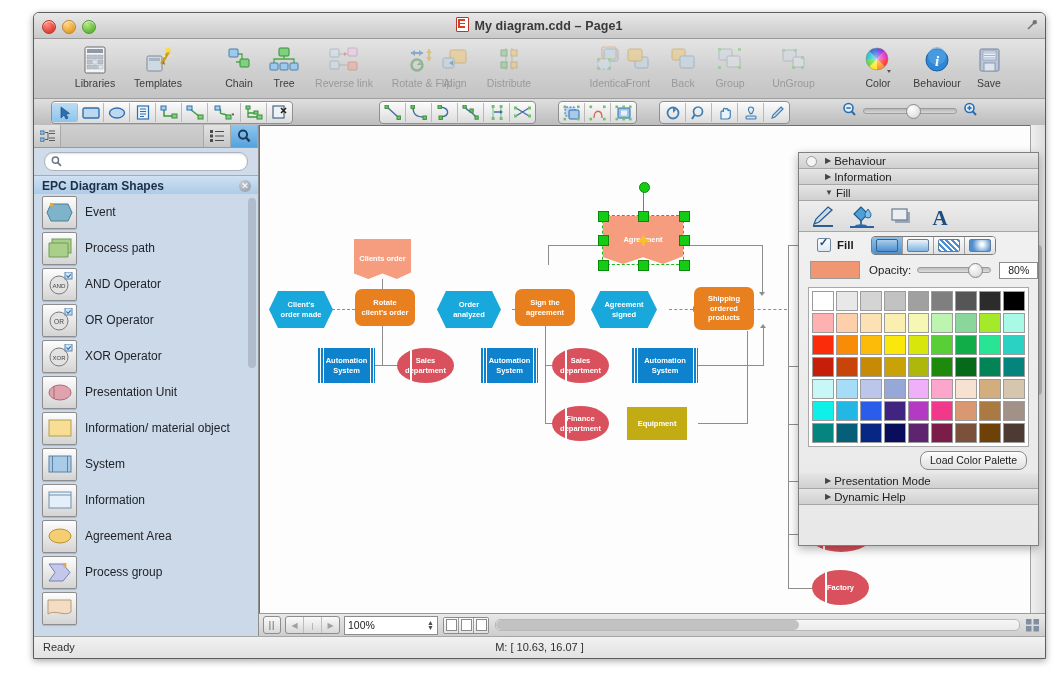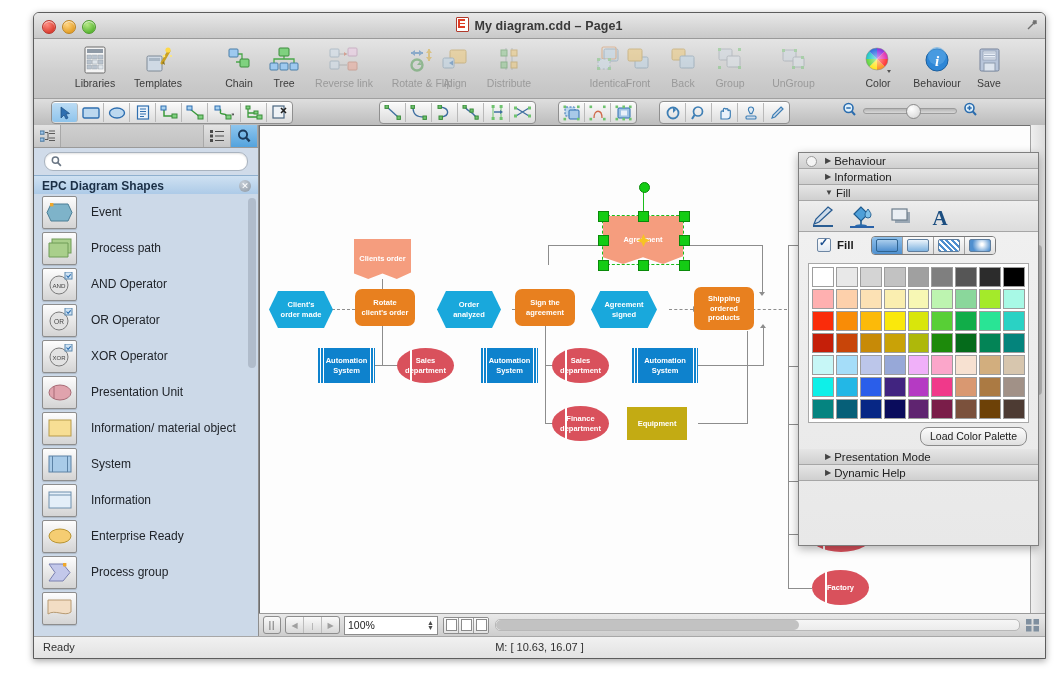--- a/index.html
+++ b/index.html
@@ -71,21 +71,21 @@
     display:flex;align-items:center;padding:0 8px;position:relative;}
   #lp-header-title{font-size:12px;font-weight:bold;color:#1b2f46;}
   #lp-close-badge{position:absolute;right:7px;top:4px;width:12px;height:12px;border-radius:50%;
     background:radial-gradient(circle at 35% 30%,#c7cfd8,#8b96a2);color:#fff;font-size:9px;
     text-align:center;line-height:12px;}
   #lp-list{position:absolute;top:69px;left:0;right:0;bottom:0;overflow:hidden;background:#ccd9e8;}
   .shape-row{height:36px;display:flex;align-items:center;padding-left:8px;}
   .shape-thumb{width:33px;height:31px;background:linear-gradient(#fdfdfd,#d4d4d4);
     border:1px solid #8d8d8d;border-radius:2px;display:flex;align-items:center;justify-content:center;
     position:relative;box-shadow:0 1px 1px rgba(0,0,0,.15);}
-  .shape-label{margin-left:14px;font-size:12px;color:#20242a;}
+  .shape-label{margin-left:8px;font-size:12px;color:#20242a;}
   #lp-scroll{position:absolute;right:2px;top:4px;width:8px;height:170px;border-radius:4px;
     background:#b0bccb;}
 
   
   #canvaswrap{position:absolute;left:225px;right:0;top:0;bottom:0;background:#8b8b8b;}
   #canvas{position:absolute;left:0;top:0;right:14px;bottom:14px;background:#fdfdfd;overflow:hidden;
     border:1px solid #6f6f6f;}
   #vscroll{position:absolute;right:0;top:0;width:14px;bottom:14px;background:linear-gradient(90deg,#efefef,#dcdcdc);
     border-left:1px solid #a2a2a2;}
   #vscroll-thumb{position:absolute;left:3px;top:120px;width:8px;height:150px;border-radius:4px;background:#b9b9b9;}
@@ -820,21 +820,21 @@
             </div>
           <div class="shape-label">Information</div>
         </div>
 
         <div class="shape-row">
           <div class="shape-thumb">
             <svg width="26" height="18" viewBox="0 0 26 18">
                 <ellipse cx="13" cy="9" rx="11" ry="7" fill="#f5cd72" stroke="#b8932f"></ellipse>
               </svg>
             </div>
-          <div class="shape-label">Enterprise Ready</div>
+          <div class="shape-label">Agreement Area</div>
         </div>
 
         <div class="shape-row">
           <div class="shape-thumb">
             <svg width="25" height="19" viewBox="0 0 25 19">
                 <path d="M2 1 H16 L23 9.5 L16 18 H2 L8 9.5z" fill="#c3c8ea" stroke="#7a80b0"></path>
                 <rect x="16" y="0" width="3.4" height="3.4" fill="#f0a82a"></rect>
               </svg>
             </div>
           <div class="shape-label">Process group</div>
@@ -1123,20 +1123,28 @@
           </span>
         <span class="seg">
           <i style="background-color:#eaf2fa;background-image:repeating-linear-gradient(45deg,#4f8fcf 0 2px,#ffffff 2px 4px)"></i>
           </span>
         <span class="seg">
           <i style="background:radial-gradient(circle at 60% 40%,#ffffff 8%,#4f8fcf 70%)"></i>
           </span>
       </span>
     </div>
 
+    <div id="ins-opacrow">
+      <span id="ins-swatch" style="background: rgb(240, 150, 115);"></span>
+      <span id="ins-opac-lb">Opacity:</span>
+      <span id="ins-opac-track">
+        <span id="ins-opac-knob"></span>
+        </span>
+      <span id="ins-opac-field">80%</span>
+    </div>
 
     <div id="palette-frame">
       <div id="palette">
           <div class="sw" style="background: rgb(255, 255, 255);"></div>
           <div class="sw" style="background: rgb(232, 232, 232);"></div>
           <div class="sw" style="background: rgb(212, 212, 212);"></div>
           <div class="sw" style="background: rgb(194, 194, 194);"></div>
           <div class="sw" style="background: rgb(160, 160, 160);"></div>
           <div class="sw" style="background: rgb(127, 127, 127);"></div>
           <div class="sw" style="background: rgb(86, 86, 86);"></div>

